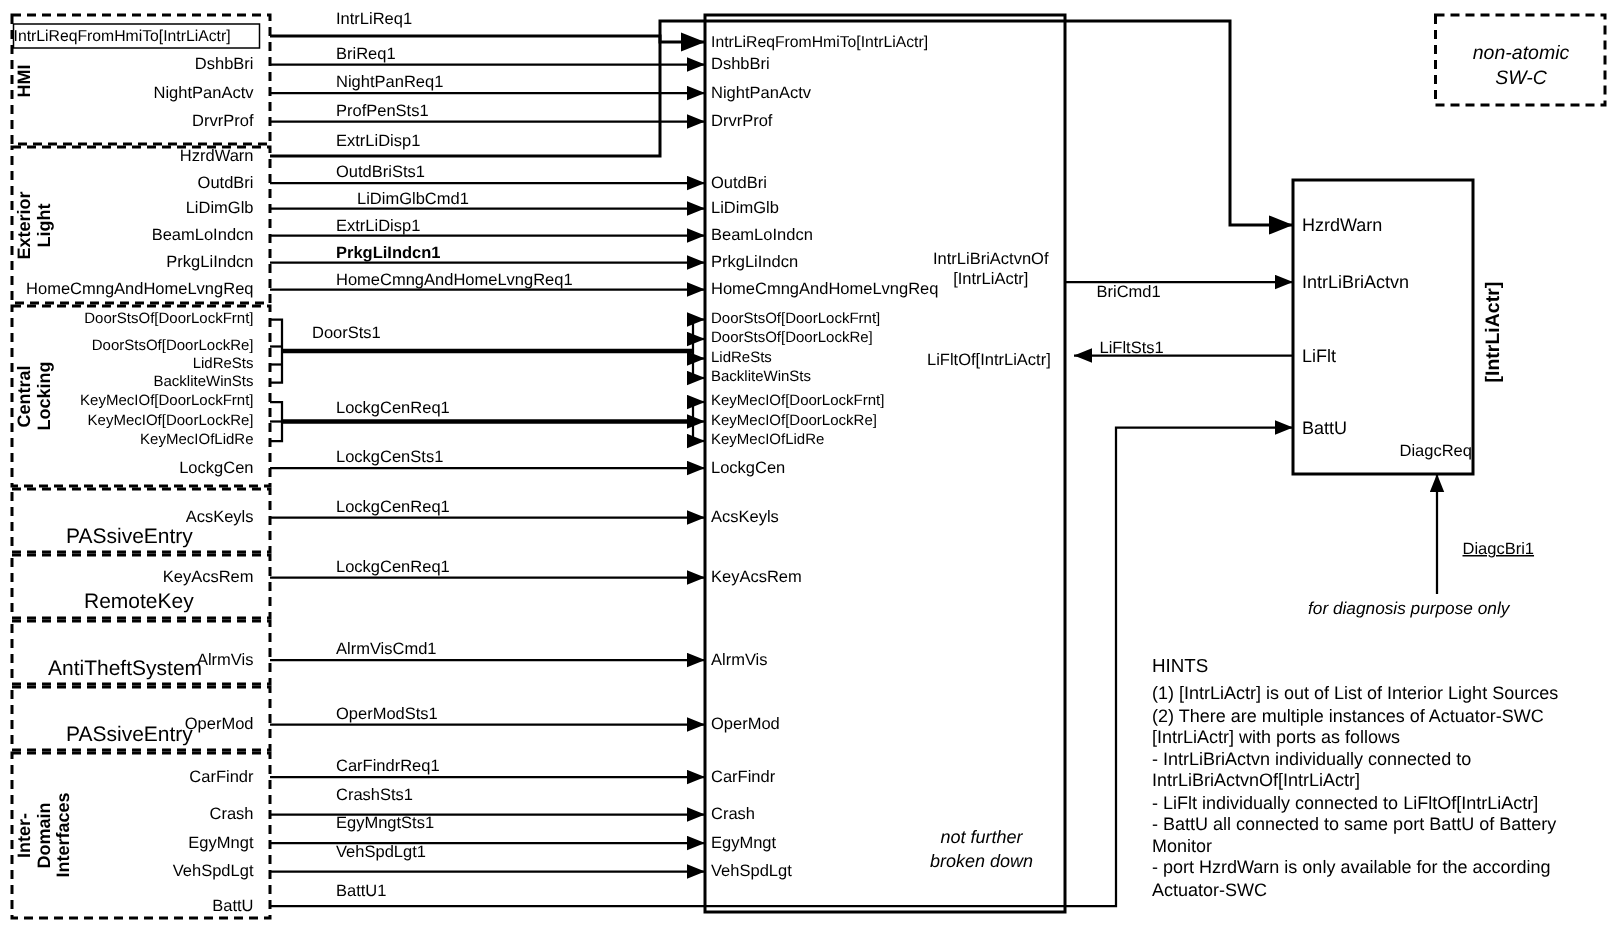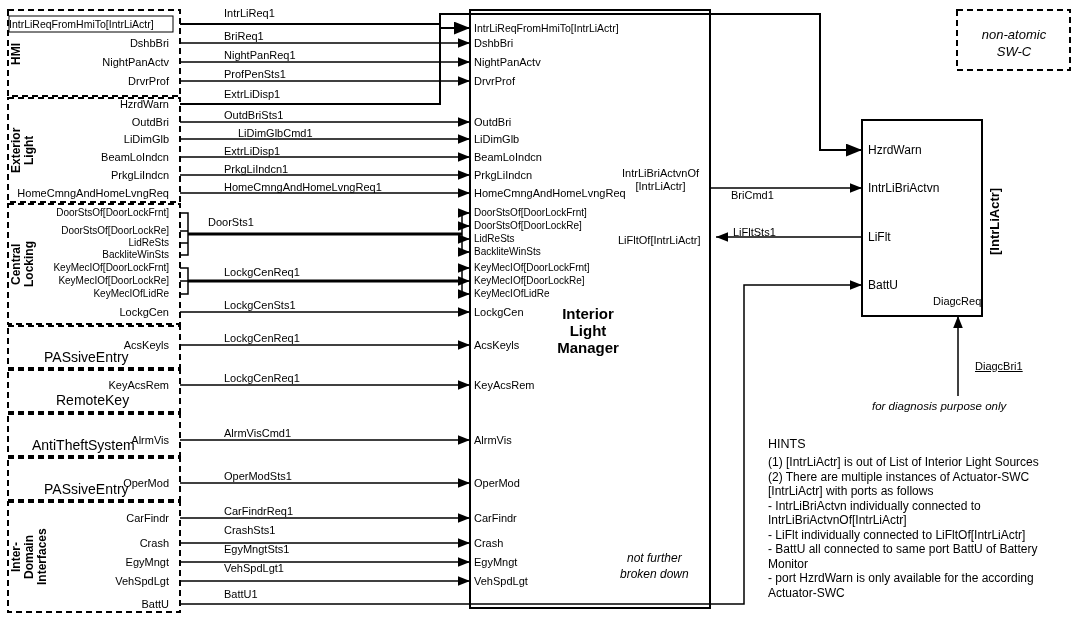--- a/index.html
+++ b/index.html
@@ -107,23 +107,20 @@
   <div class="vtitle" style="left:10px;top:210px;height:108px;width:28px;">Central
 Locking</div>
   <div class="btitle" style="left:44px;top:349px;">PASsiveEntry</div>
   <div class="btitle" style="left:56px;top:392px;">RemoteKey</div>
   <div class="btitle" style="left:32px;top:437px;">AntiTheftSystem</div>
   <div class="btitle" style="left:44px;top:481px;">PASsiveEntry</div>
   <div class="vtitle" style="left:10px;top:508px;height:98px;width:36px;">Inter-
 Domain
 Interfaces</div>
 
-  <div class="centtl" style="left:528px;top:305px;white-space:pre;">Interior
-Light
-Manager</div>
   <div class="lbl ital" style="left:620px;top:550px;font-size:12px;line-height:16px;white-space:pre;text-align:center;">not further
 broken down</div>
 
   <div class="vtitle" style="left:988px;top:176px;height:90px;width:18px;font-size:13px;">[IntrLiActr]</div>
   <div class="lbl ital" style="left:976px;top:26px;font-size:13px;line-height:17px;white-space:pre;text-align:center;width:76px;">non-atomic
 SW-C</div>
 
   <div class="lbl r" style="left:9px;top:18px;width:162px;text-align:left;font-size:10.5px;">IntrLiReqFromHmiTo[IntrLiActr]</div>
   <div class="lbl" style="left:0;top:37px;width:169px;text-align:right;">DshbBri</div>
   <div class="lbl" style="left:0;top:56px;width:169px;text-align:right;">NightPanActv</div>
@@ -153,21 +150,21 @@
   <div class="lbl" style="left:0;top:598px;width:169px;text-align:right;">BattU</div>
 
   <div class="lbl" style="left:224px;top:7px;">IntrLiReq1</div>
   <div class="lbl" style="left:224px;top:30px;">BriReq1</div>
   <div class="lbl" style="left:224px;top:49px;">NightPanReq1</div>
   <div class="lbl" style="left:224px;top:68px;">ProfPenSts1</div>
   <div class="lbl" style="left:224px;top:88px;">ExtrLiDisp1</div>
   <div class="lbl" style="left:224px;top:109px;">OutdBriSts1</div>
   <div class="lbl" style="left:224px;top:127px;padding-left:14px;">LiDimGlbCmd1</div>
   <div class="lbl" style="left:224px;top:145px;">ExtrLiDisp1</div>
-  <div class="lbl" style="left:224px;top:163px;">PrkgLiIndcn1</div>
+  <div class="lbl" style="left:224px;top:163px;font-weight:bold;">PrkgLiIndcn1</div>
   <div class="lbl" style="left:224px;top:181px;">HomeCmngAndHomeLvngReq1</div>
   <div class="lbl" style="left:208px;top:216px;">DoorSts1</div>
   <div class="lbl" style="left:224px;top:266px;">LockgCenReq1</div>
   <div class="lbl" style="left:224px;top:299px;">LockgCenSts1</div>
   <div class="lbl" style="left:224px;top:332px;">LockgCenReq1</div>
   <div class="lbl" style="left:224px;top:372px;">LockgCenReq1</div>
   <div class="lbl" style="left:224px;top:427px;">AlrmVisCmd1</div>
   <div class="lbl" style="left:224px;top:470px;">OperModSts1</div>
   <div class="lbl" style="left:224px;top:505px;">CarFindrReq1</div>
   <div class="lbl" style="left:224px;top:524px;">CrashSts1</div>

